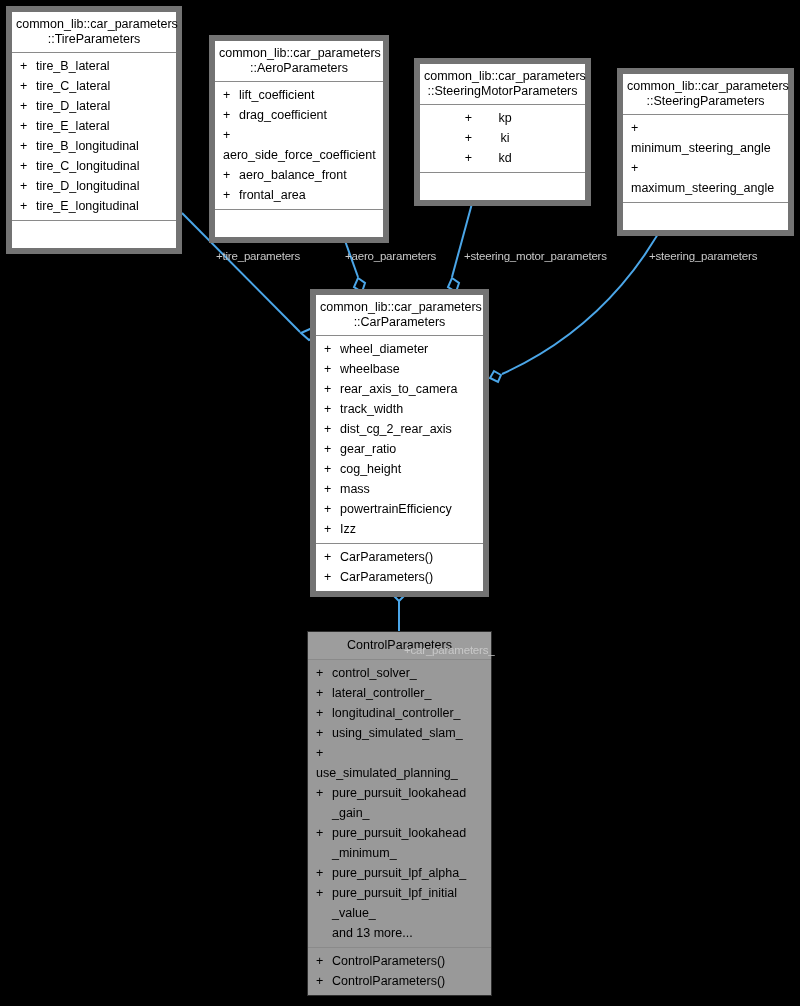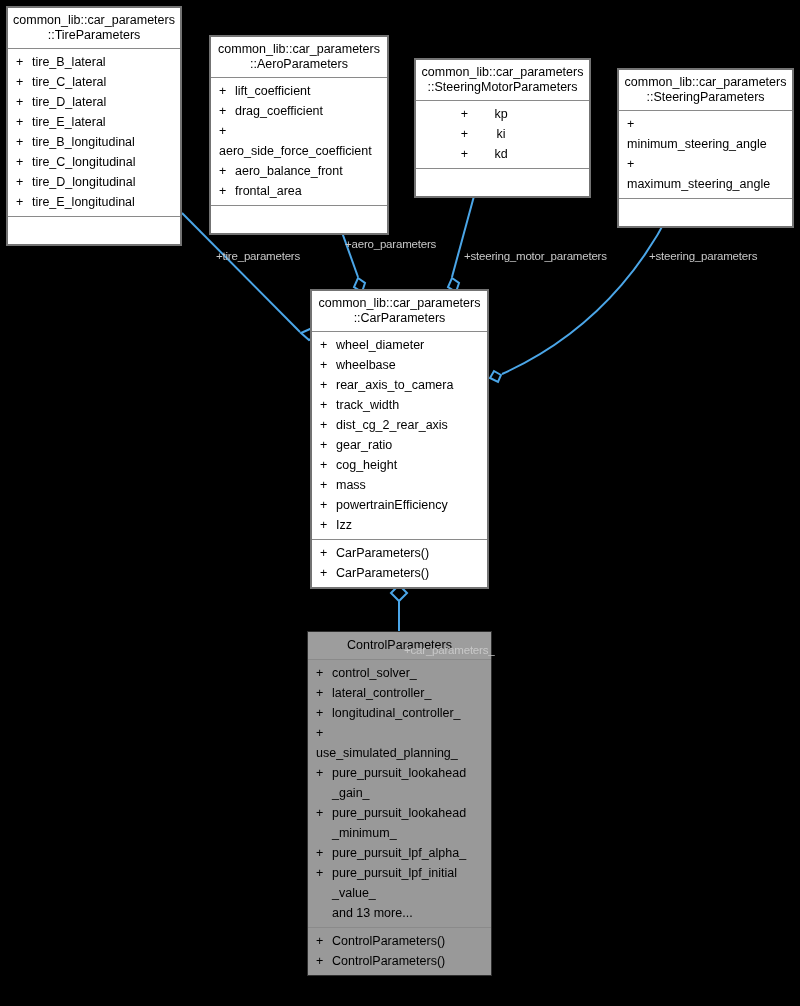--- a/index.html
+++ b/index.html
@@ -19,21 +19,21 @@
     position: absolute;
     left: 0;
     top: 0;
     width: 800px;
     height: 1006px;
     pointer-events: none;
   }
   .umlbox {
     position: absolute;
     box-sizing: border-box;
-    border: 2px solid #737373;
+    border: 6px solid #737373;
     background: #ffffff;
     color: #000000;
   }
   .umlbox.highlight {
     background: #999999;
     border: 1px solid #2f2f2f;
   }
   .umlbox .title {
     text-align: center;
     font-size: 12.5px;
@@ -193,36 +193,37 @@
       <div class="member"><span class="vis">+</span><span class="mtext">CarParameters()</span></div>
     </div>
   </div>
 
   <div class="umlbox highlight" style="left:307px; top:631px; width:185px;">
     <div class="title">ControlParameters</div>
     <div class="section">
       <div class="member"><span class="vis">+</span><span class="mtext">control_solver_</span></div>
       <div class="member"><span class="vis">+</span><span class="mtext">lateral_controller_</span></div>
       <div class="member"><span class="vis">+</span><span class="mtext">longitudinal_controller_</span></div>
+      <div class="member"><span class="vis">+</span><span class="mtext">using_simulated_slam_</span></div>
       <div class="member"><span class="vis">+</span><span class="mtext">use_simulated_planning_</span></div>
       <div class="member wrapped"><span class="vis">+</span><span class="mtext">pure_pursuit_lookahead
 _gain_</span></div>
       <div class="member wrapped"><span class="vis">+</span><span class="mtext">pure_pursuit_lookahead
 _minimum_</span></div>
       <div class="member"><span class="vis">+</span><span class="mtext">pure_pursuit_lpf_alpha_</span></div>
       <div class="member wrapped"><span class="vis">+</span><span class="mtext">pure_pursuit_lpf_initial
 _value_</span></div>
       <div class="member"><span class="vis"></span><span class="mtext">and 13 more...</span></div>
     </div>
     <div class="section last">
       <div class="member"><span class="vis">+</span><span class="mtext">ControlParameters()</span></div>
       <div class="member"><span class="vis">+</span><span class="mtext">ControlParameters()</span></div>
 
     </div>
   </div>
 
   <div class="edge-label" style="left:216px; top:250px;">+tire_parameters</div>
-  <div class="edge-label" style="left:345px; top:238px;">+aero_parameters</div>
+  <div class="edge-label" style="left:345px; top:250px;">+aero_parameters</div>
   <div class="edge-label" style="left:464px; top:250px;">+steering_motor_parameters</div>
   <div class="edge-label" style="left:649px; top:250px;">+steering_parameters</div>
   <div class="edge-label" style="left:404px; top:613px;margin-top:31px;">+car_parameters_</div>
 
 </div>
 
 </body></html>

